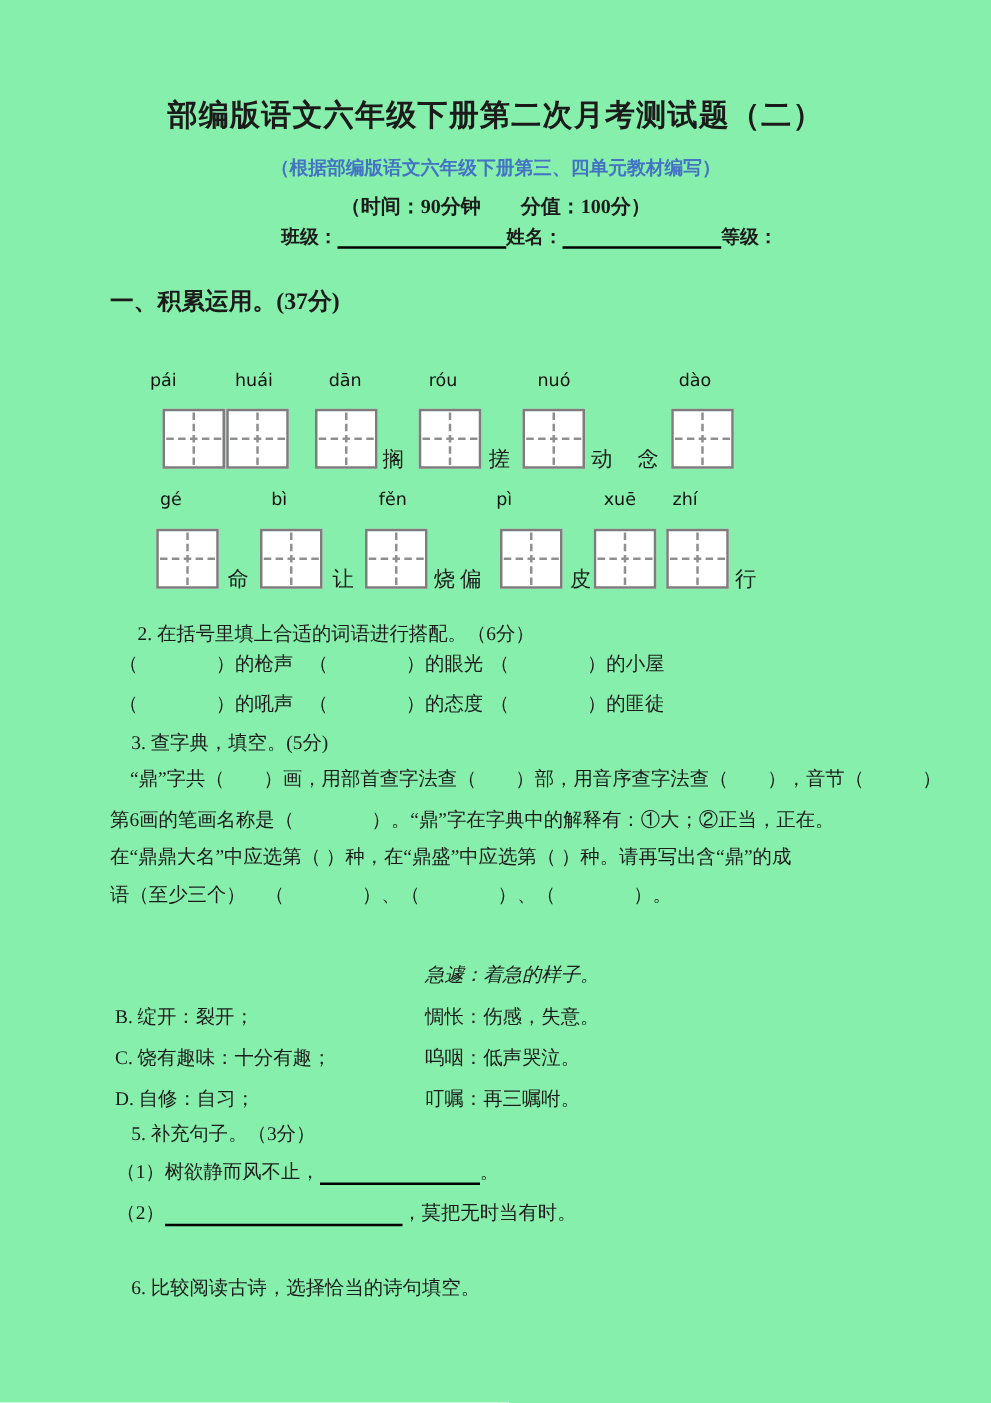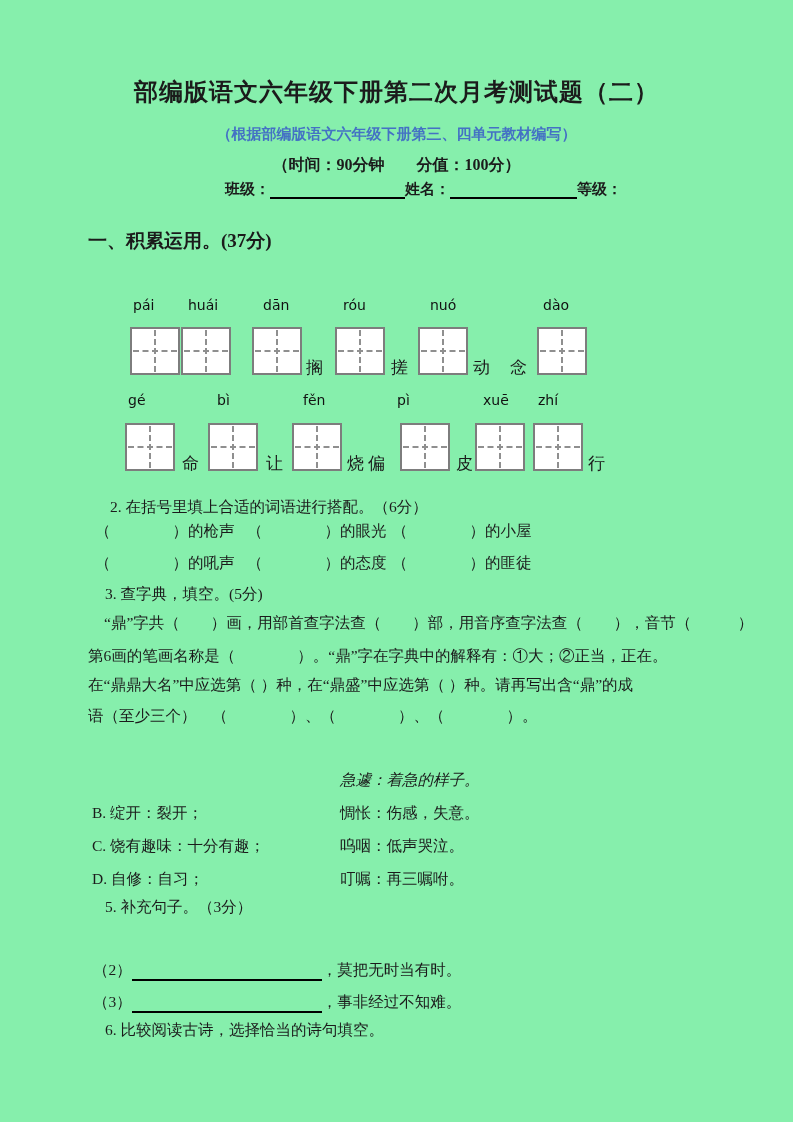--- a/index.html
+++ b/index.html
@@ -35,21 +35,21 @@
 
   <div class="abs center title">部编版语文六年级下册第二次月考测试题（二）</div>
   <div class="abs center subtitle" style="color:#4472C4;">（根据部编版语文六年级下册第三、四单元教材编写）</div>
   <div class="abs center meta">（时间：90分钟　　分值：100分）</div>
 
   <div class="abs info"><span>班级：</span><span class="blank b1"></span><span>姓名：</span><span class="blank b2"></span><span>等级：</span></div>
 
   <div class="abs sec">一、积累运用。(37分)</div>
 
 
-  <span class="abs py" style="top:297px;left:133px;">pái</span>
+  <span class="abs py" style="top:297px;left:120px;">pái</span>
   <span class="abs py" style="top:297px;left:188px;">huái</span>
   <span class="abs py" style="top:297px;left:263px;">dān</span>
   <span class="abs py" style="top:297px;left:343px;">róu</span>
   <span class="abs py" style="top:297px;left:430px;">nuó</span>
   <span class="abs py" style="top:297px;left:543px;">dào</span>
 
   <div class="tian" style="top:327px;left:130px;"></div>
   <div class="tian" style="top:327px;left:181px;"></div>
   <div class="tian" style="top:327px;left:252px;"></div>
   <div class="tian" style="top:327px;left:335px;"></div>
@@ -96,18 +96,18 @@
 
   <span class="abs opt" style="top:770px;left:340px;font-style:italic;">急遽：着急的样子。</span>
   <span class="abs opt" style="top:803px;left:92px;">B. 绽开：裂开；</span>
   <span class="abs opt" style="top:803px;left:340px;">惆怅：伤感，失意。</span>
   <span class="abs opt" style="top:836px;left:92px;">C. 饶有趣味：十分有趣；</span>
   <span class="abs opt" style="top:836px;left:340px;">呜咽：低声哭泣。</span>
   <span class="abs opt" style="top:869px;left:92px;">D. 自修：自习；</span>
   <span class="abs opt" style="top:869px;left:340px;">叮嘱：再三嘱咐。</span>
 
   <div class="abs q" style="top:897px;left:105px;">5. 补充句子。（3分）</div>
+  <div class="abs q" style="top:927px;left:93px;"><span>（1）树欲静而风不止，</span><span class="blank u1"></span><span>。</span></div>
   <div class="abs q" style="top:960px;left:93px;"><span>（2）</span><span class="blank u2"></span><span>，莫把无时当有时。</span></div>
-  <div class="abs q" style="top:992px;left:93px;"><span>（3）</span><span class="blank u2"></span><span>，事非经过不知难。</span></div>
 
   <div class="abs q" style="top:1020px;left:105px;">6. 比较阅读古诗，选择恰当的诗句填空。</div>
 
 </div>
 
 </body></html>

